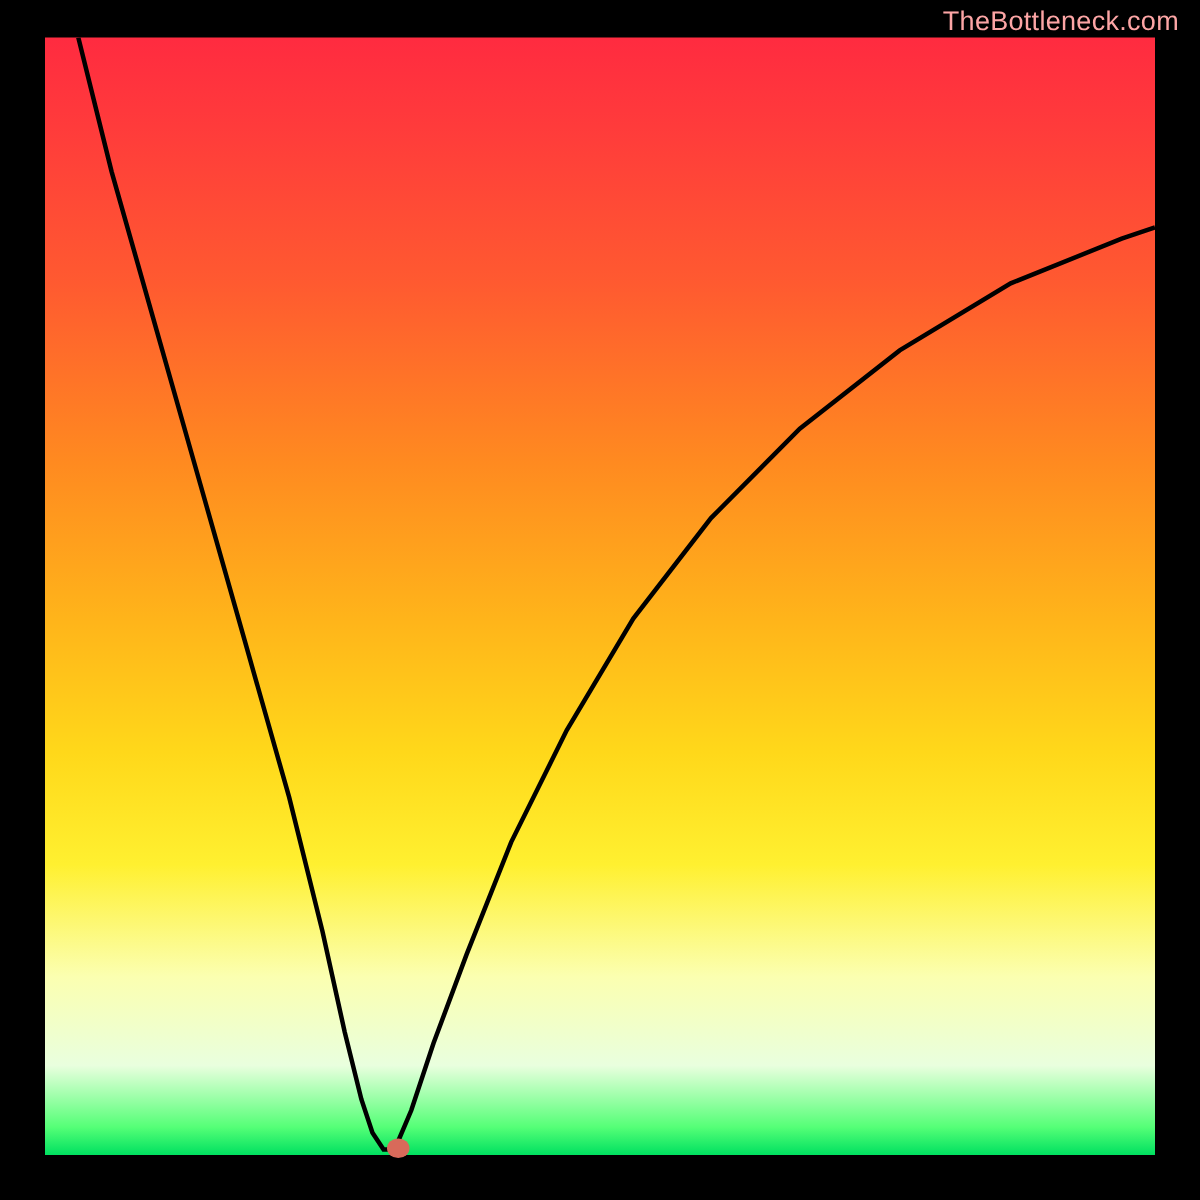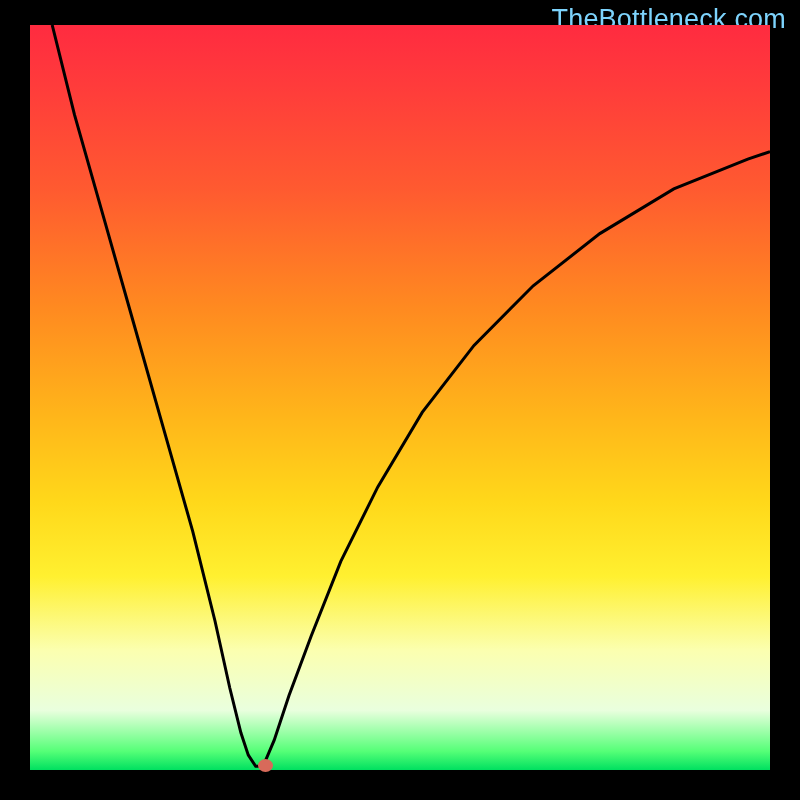--- a/index.html
+++ b/index.html
@@ -38,22 +38,22 @@
       #fbffb0 84%,
       #e9ffde 92%,
       #55ff77 97.5%,
       #00e060 100%
     );
   }
   .watermark {
     position: absolute;
     top: 4px;
     right: 14px;
-    color: #7dd3fc;
-    font-size: 27px;
+    color: #fca5a5;
+    font-size: 18px;
     font-weight: 500;
     letter-spacing: 0.2px;
   }
   svg.curve {
     position: absolute;
     left: 0;
     top: 0;
   }
   .dot {
     position: absolute;

